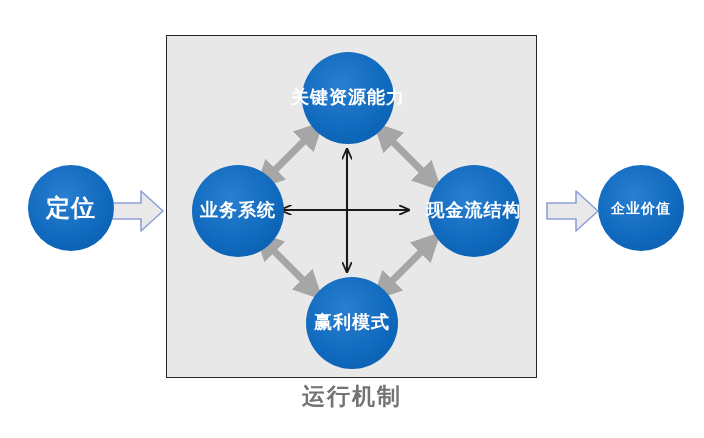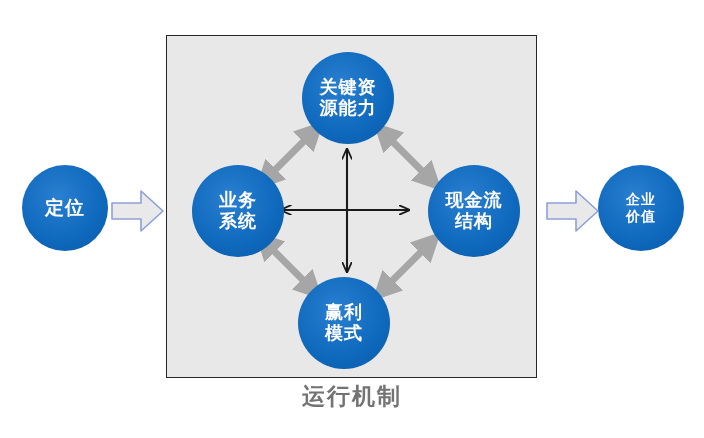--- a/index.html
+++ b/index.html
@@ -30,37 +30,37 @@
     box-sizing: border-box;
   }
 
   
   .circle {
     position: absolute;
     border-radius: 50%;
     background: radial-gradient(circle at 42% 36%, #2a7fd0 0%, #0f69bd 58%, #0a5aa8 100%);
     color: #ffffff;
     display: flex;
-    flex-direction: column;
+    flex-direction: row;
     align-items: center;
     justify-content: center;
     text-align: center;
     font-weight: bold;
     letter-spacing: 1px;
     line-height: 1.18;
     box-sizing: border-box;
   }
   .circle span { display: block; white-space: nowrap; }
 
-  .c-ding   { left: 22px;  top: 165px; width: 86px;  height: 86px;  font-size: 19px; }
+  .c-ding   { left: 28px;  top: 165px; width: 86px;  height: 86px;  font-size: 24px; }
   .c-qiye   { left: 598px; top: 165px; width: 86px;  height: 86px;  font-size: 14px; }
   .c-top    { left: 302px; top: 52px;  width: 92px;  height: 92px;  font-size: 18px; }
   .c-left   { left: 192px; top: 165px; width: 92px;  height: 92px;  font-size: 18px; }
   .c-right  { left: 428px; top: 165px; width: 92px;  height: 92px;  font-size: 18px; }
-  .c-bottom { left: 298px; top: 277px; width: 92px;  height: 92px;  font-size: 18px; text-align: right; }
+  .c-bottom { left: 306px; top: 277px; width: 92px;  height: 92px;  font-size: 18px; text-align: right; }
 
   
   .block-arrow {
     position: absolute;
     width: 54px;
     height: 46px;
   }
 
   
   .caption {

